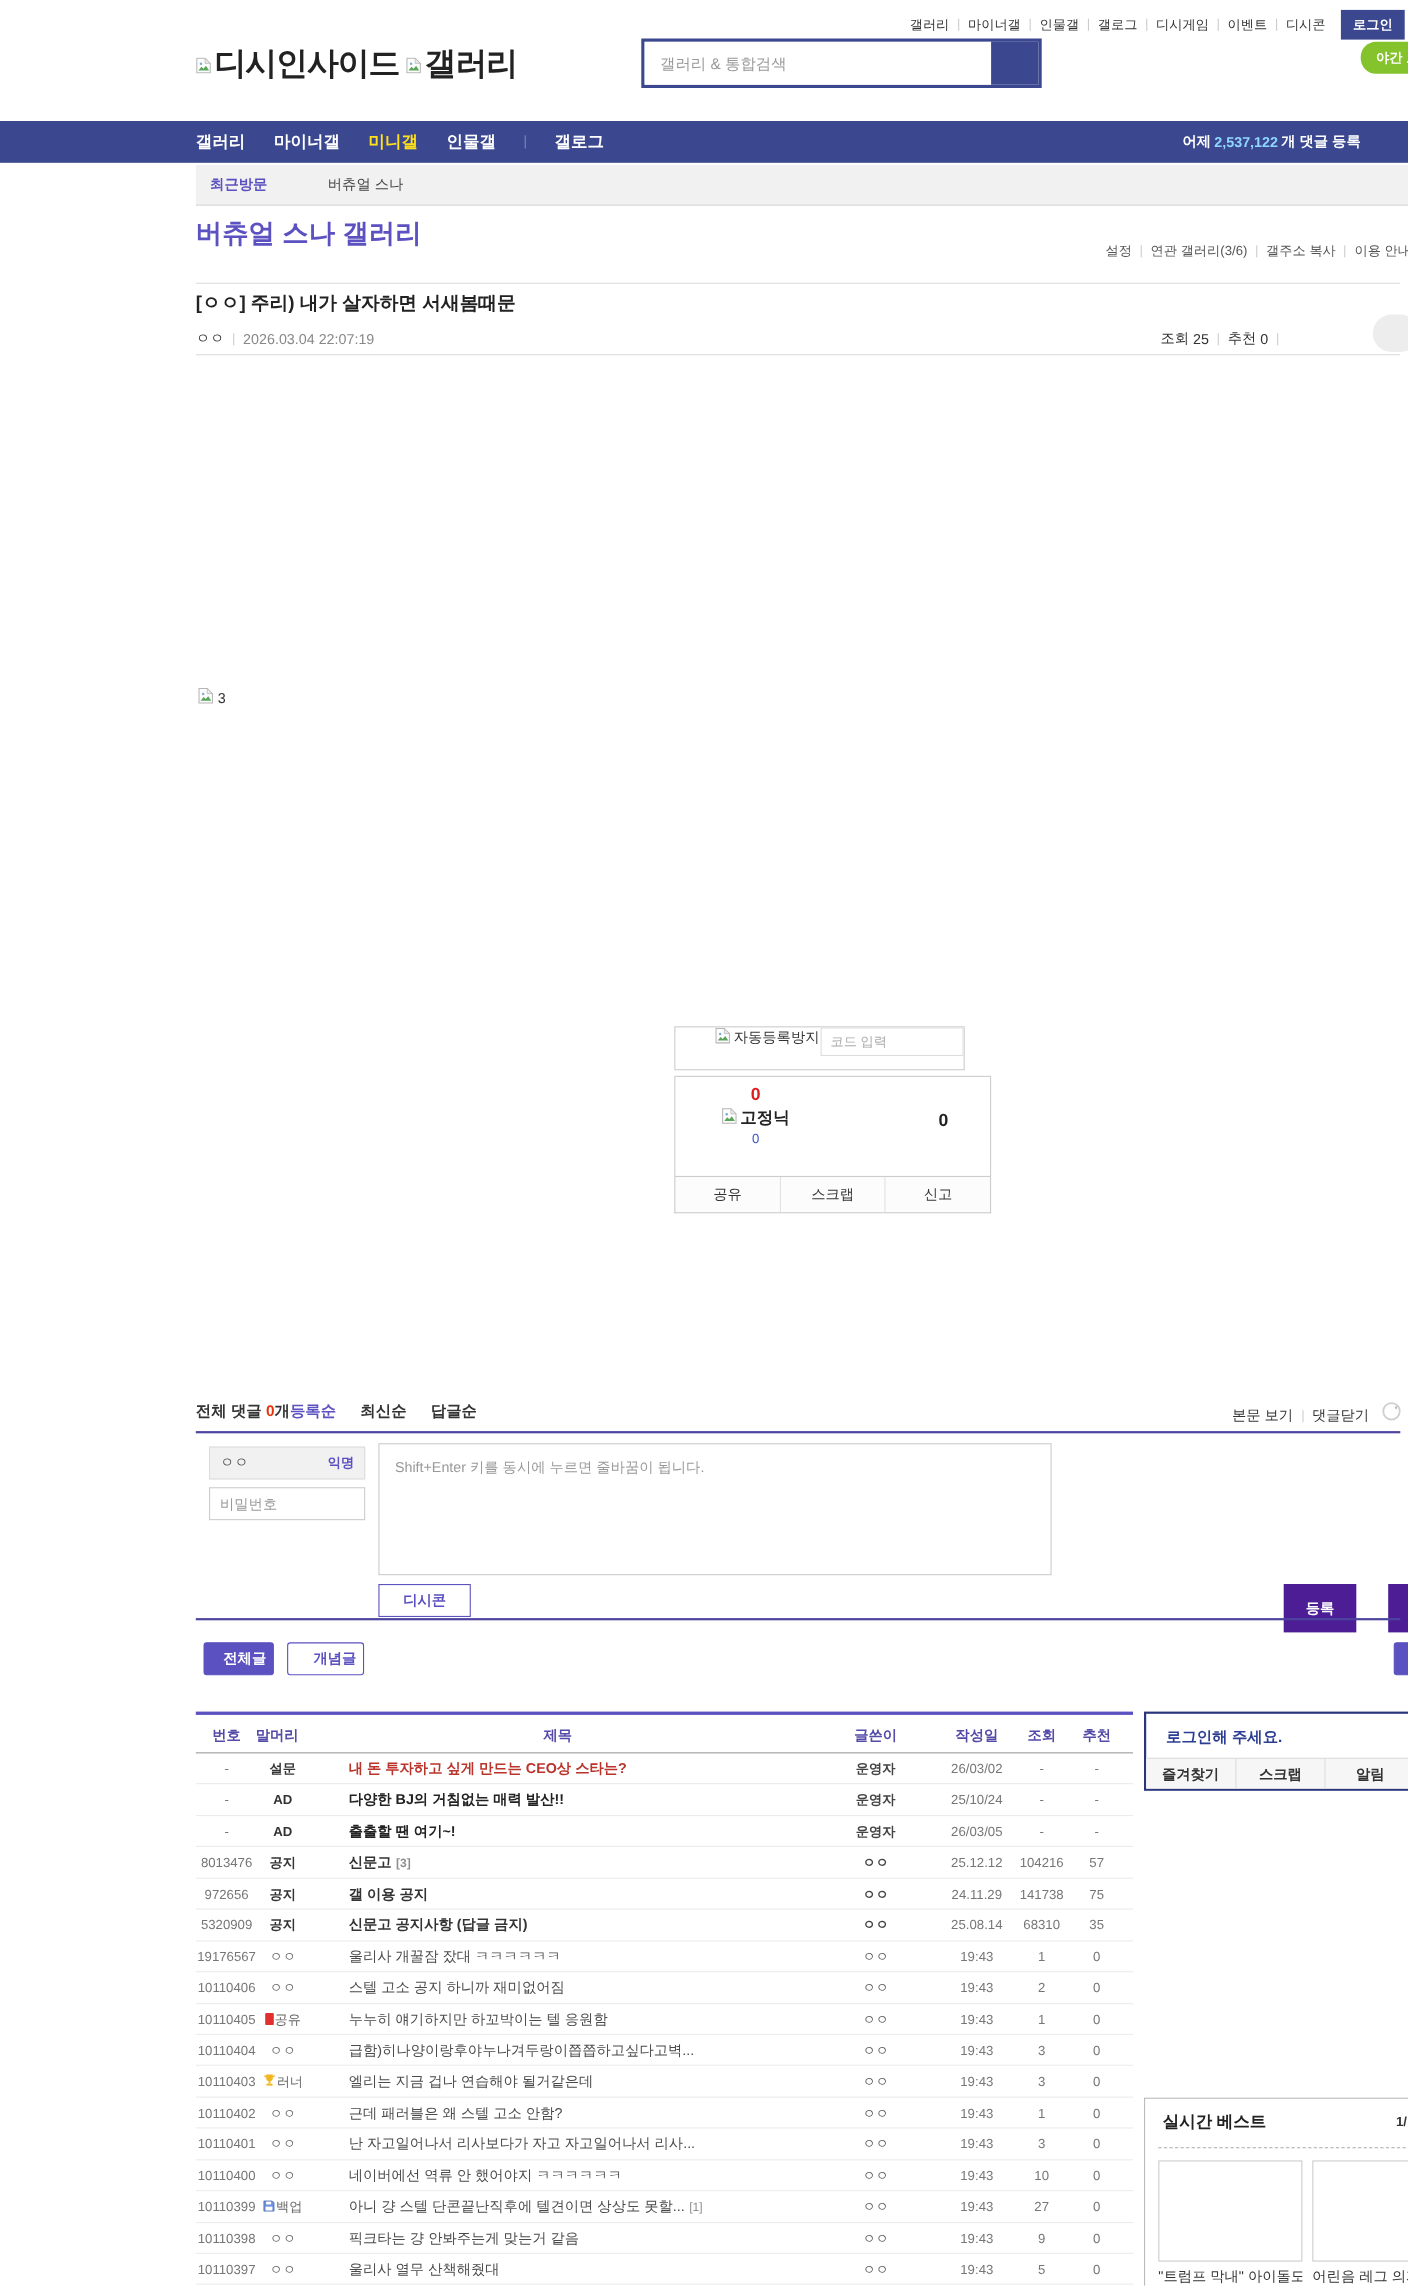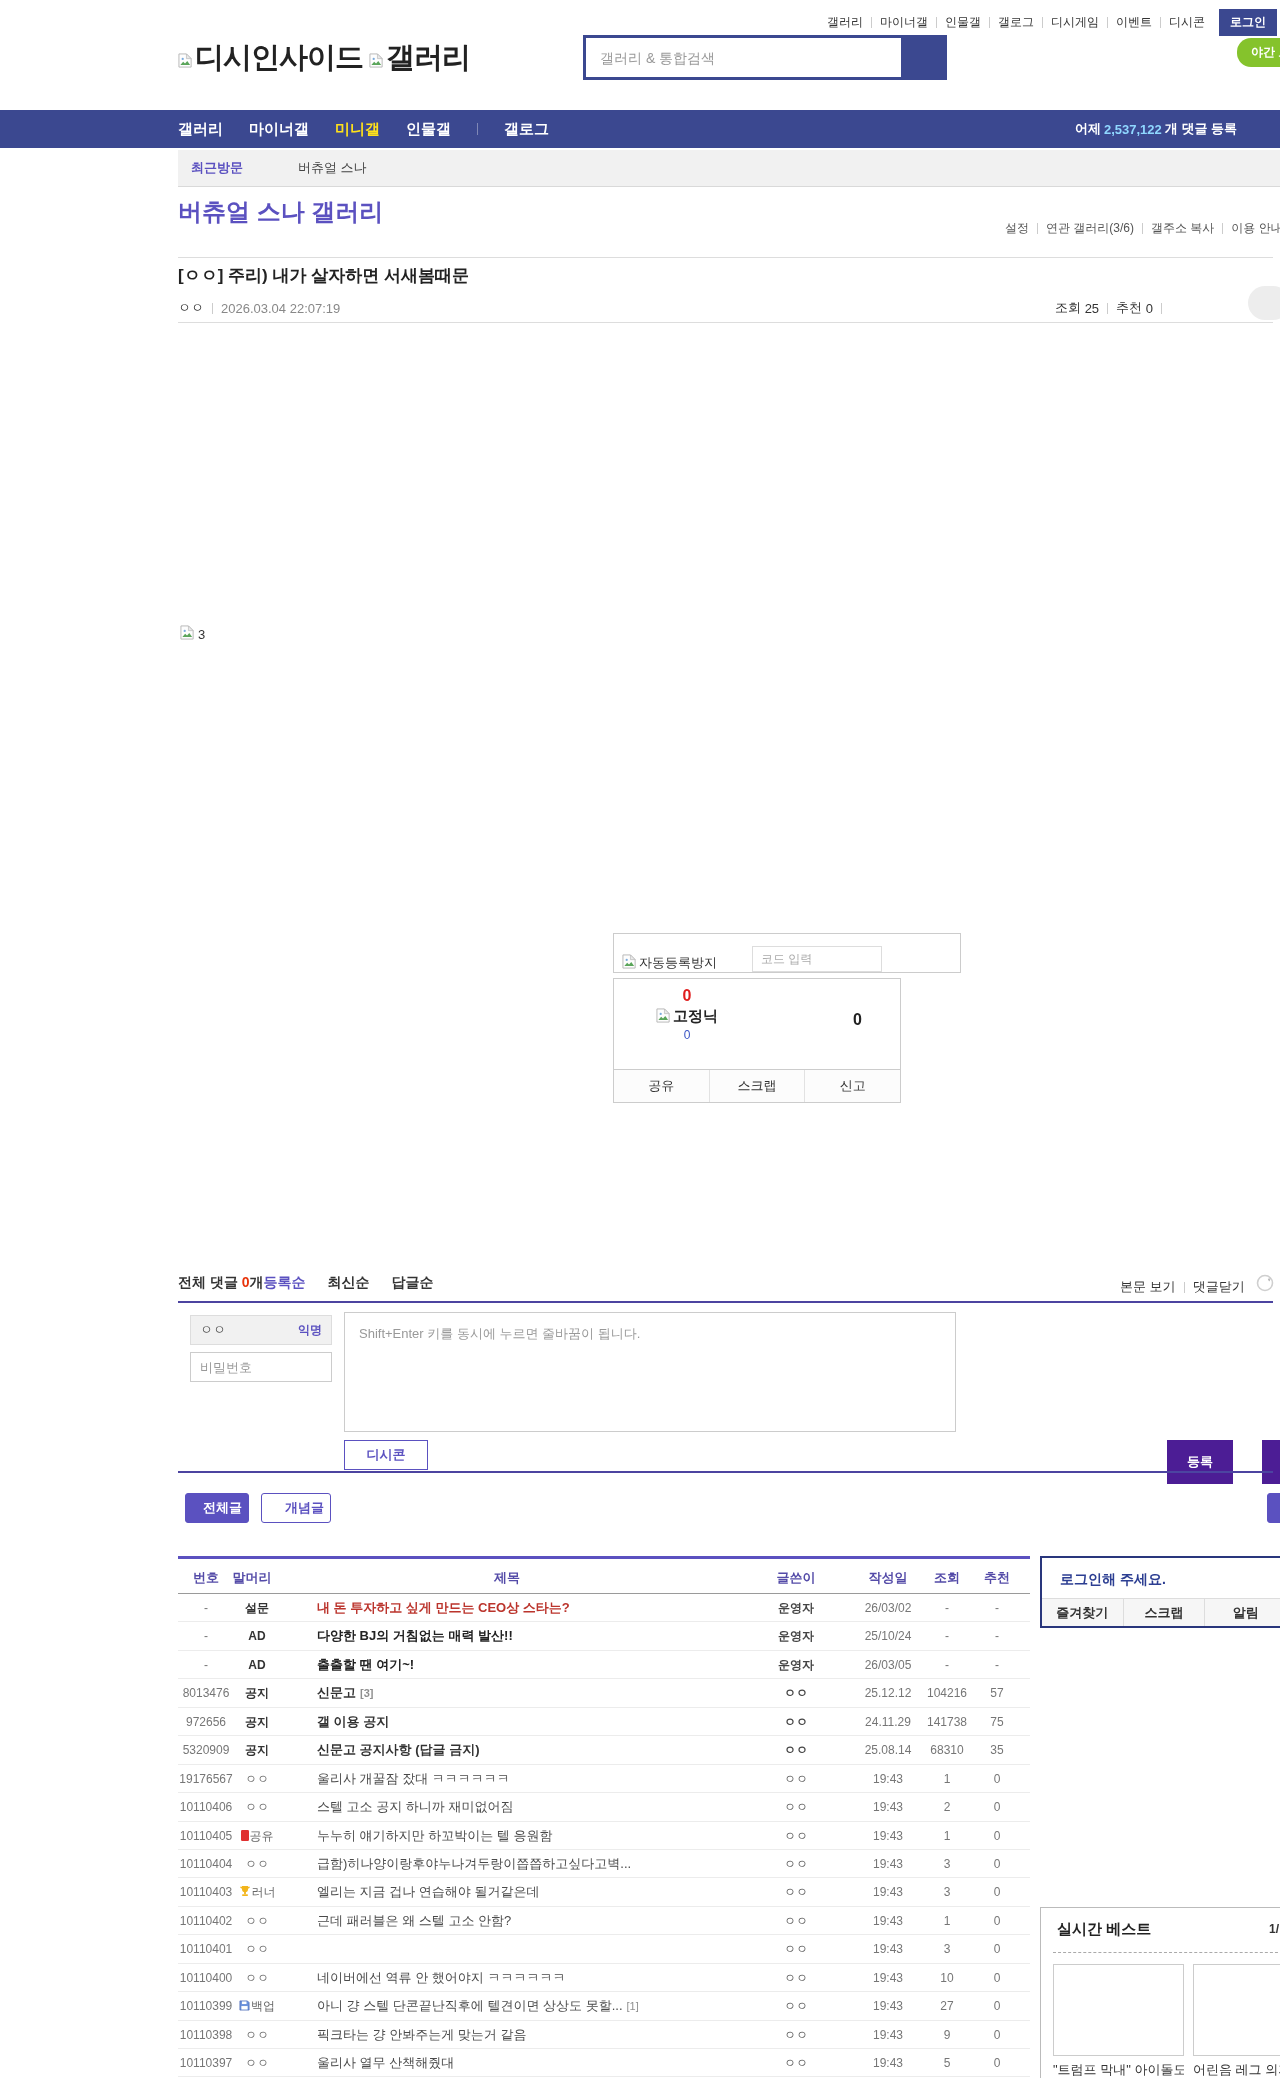--- a/index.html
+++ b/index.html
@@ -39,21 +39,21 @@
   
   .hline{height:1px;background:#ddd;}
   #ptitle{left:178px;top:264px;font-size:17px;font-weight:bold;color:#222;width:900px;}
   #pmeta{left:178px;top:299px;display:flex;align-items:center;font-size:13px;color:#333;}
   #pmeta .date{color:#888;}
   #pmeta-right{left:1055px;top:299px;display:flex;align-items:center;font-size:13px;color:#333;white-space:nowrap;}
   #cmt-bubble{left:1248px;top:286px;width:42px;height:34px;border-radius:17px;background:#ededed;}
   
   #pbody-broken{left:180px;top:625px;display:flex;align-items:center;gap:3px;font-size:13px;color:#333;}
   
-  #captcha{left:613px;top:933px;width:348px;height:40px;border:1px solid #ccc;display:flex;align-items:flex-end;}
+  #captcha{left:613px;top:933px;width:264px;height:40px;border:1px solid #ccc;display:flex;align-items:flex-start;padding-left:28px;}
   #captcha .alt{display:flex;align-items:center;gap:2px;font-size:13px;color:#333;margin-left:8px;width:130px;}
   #captcha-input{width:130px;height:26px;border:1px solid #ddd;font-size:12px;padding:0 8px;color:#333;outline:none;}
   #captcha-input::placeholder{color:#aaa;}
   
   #votebox{left:613px;top:978px;width:288px;height:92px;border:1px solid #ccc;}
   #vote-up{position:absolute;left:18px;top:8px;width:110px;text-align:center;}
   #vote-up .n{font-size:16px;font-weight:bold;color:#e01d1d;}
   #vote-badge{display:flex;align-items:center;justify-content:center;gap:2px;font-size:15px;font-weight:bold;color:#222;margin-top:2px;}
   #vote-badge-cnt{font-size:12px;color:#3a55c5;margin-top:2px;}
   #vote-down{position:absolute;right:38px;top:32px;font-size:16px;font-weight:bold;color:#222;}
@@ -410,20 +410,21 @@
         <div class="c-head">ㅇㅇ</div>
         <div class="c-title">근데 패러블은 왜 스텔 고소 안함?</div>
         <div class="c-author">ㅇㅇ</div>
         <div class="c-date">19:43</div>
         <div class="c-views">1</div>
         <div class="c-rec">0</div>
       </div>
       <div class="trow r-normal">
         <div class="c-no">10110401</div>
         <div class="c-head">ㅇㅇ</div>
+        <div class="c-title">난 자고일어나서 리사보다가 자고 자고일어나서 리사...</div>
         <div class="c-author">ㅇㅇ</div>
         <div class="c-date">19:43</div>
         <div class="c-views">3</div>
         <div class="c-rec">0</div>
       </div>
       <div class="trow r-normal">
         <div class="c-no">10110400</div>
         <div class="c-head">ㅇㅇ</div>
         <div class="c-title">네이버에선 역류 안 했어야지 ㅋㅋㅋㅋㅋㅋ</div>
         <div class="c-author">ㅇㅇ</div>

